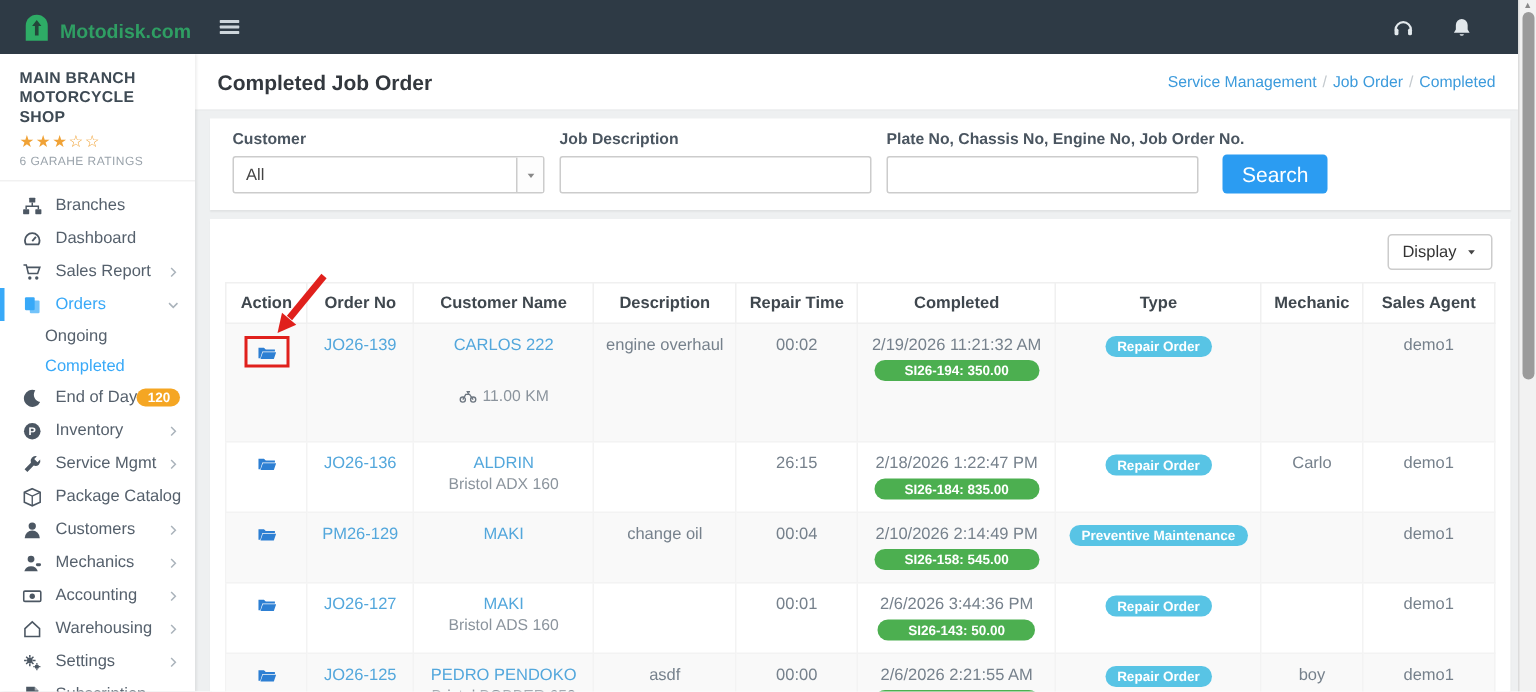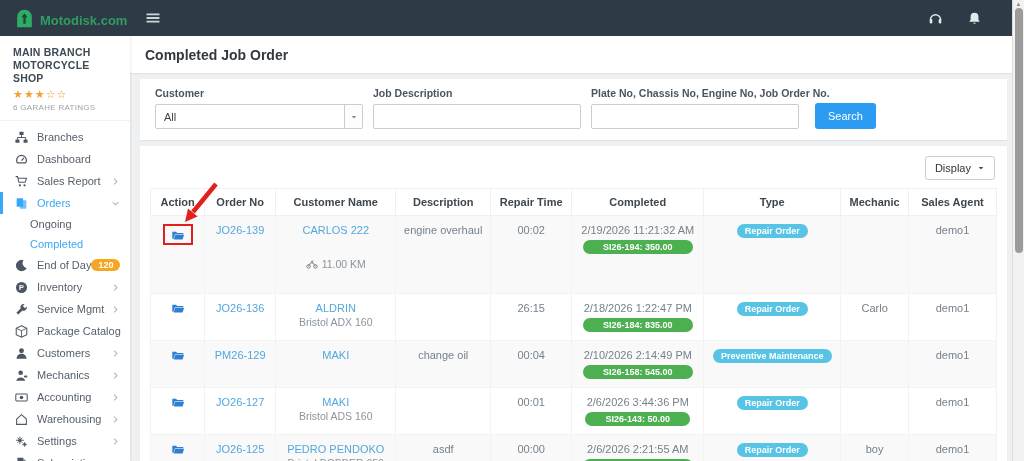--- a/index.html
+++ b/index.html
@@ -47,21 +47,21 @@
 .bc-sep{margin:0 4px;color:#c3c9ce;}
 .card{background:#fff;margin:6px 5px 0 10px;box-shadow:0 1px 1px rgba(0,0,0,.05);}
 .filter-card{padding:8px 15px 11px;display:flex;gap:10px;align-items:flex-end;}
 .ffield{width:208px;flex:none;}
 .flabel{font-size:10.5px;font-weight:bold;color:#4a5560;margin-bottom:5px;white-space:nowrap;}
 .select{height:25px;border:1px solid #ccc;border-radius:2px;display:flex;align-items:center;background:#fff;cursor:pointer;}
 .select-val{flex:1;padding:0 8px;font-size:11px;color:#444;}
 .select-caret{width:18px;align-self:stretch;border-left:1px solid #ccc;display:flex;align-items:center;justify-content:center;color:#888;background:#fdfdfd;}
 .select-caret .icon{width:8px;height:8px;}
 .tinput{width:100%;height:25px;border:1px solid #ccc;border-radius:2px;padding:0 8px;font-size:11px;font-family:inherit;color:#444;}
-.search-btn{height:26px;background:#2b9cf2;color:#fff;border:none;border-radius:3px;padding:0 13px;font-size:11px;font-family:inherit;cursor:pointer;margin-left:6px;}
+.search-btn{height:26px;background:#2b9cf2;color:#fff;border:none;border-radius:3px;padding:0 13px;font-size:14px;font-family:inherit;cursor:pointer;margin-left:6px;}
 
 
 .table-card{padding:6px 10px 0;position:relative;}
 .display-row{display:flex;justify-content:flex-end;padding:4px 2px 2px;}
 .display-btn{display:flex;align-items:center;gap:6px;border:1px solid #ccc;background:#fff;border-radius:3px;height:24px;padding:0 9px;font-size:11px;color:#333;font-family:inherit;cursor:pointer;}
 .display-btn .caret{width:8px;height:8px;color:#444;}
 table{width:100%;border-collapse:collapse;margin-top:6px;font-size:11px;}
 th{font-weight:bold;color:#3f474e;padding:7px 4px;border:1px solid #f0f0f0;text-align:center;}
 td{color:#76818c;padding:8px 4px;border:1px solid #f3f3f3;text-align:center;vertical-align:top;}
 tbody tr:nth-child(odd){background:#f9f9f9;}
@@ -304,20 +304,21 @@
           </svg>
         </span>
         <span class="mi-label">Subscription</span>
       </div>
     </div>
 </div>
 
 <div class="main">
   <div class="pagehead">
     <div class="page-title">Completed Job Order</div>
+    <div class="breadcrumb"><span class="bc-link">Service Management</span><span class="bc-sep">/</span><span class="bc-link">Job Order</span><span class="bc-sep">/</span><span class="bc-link">Completed</span></div>
   </div>
 
   <div class="card filter-card">
     <div class="ffield">
       <div class="flabel">Customer</div>
       <div class="select">
         <span class="select-val">All</span>
         <span class="select-caret">
             <span class="icon">
               <svg viewBox="0 0 16 16">

